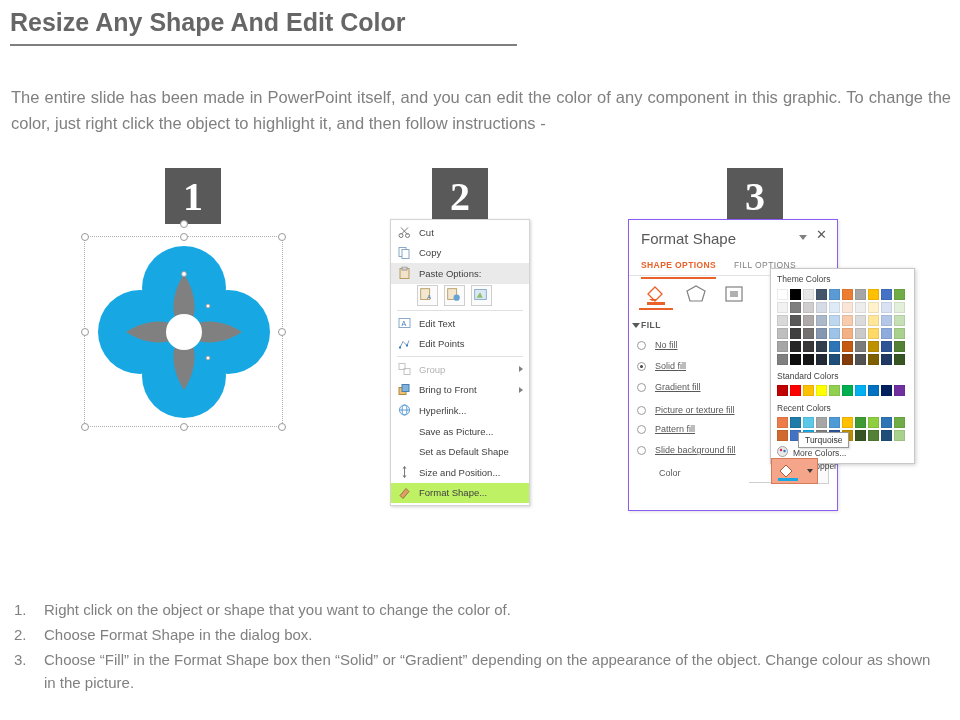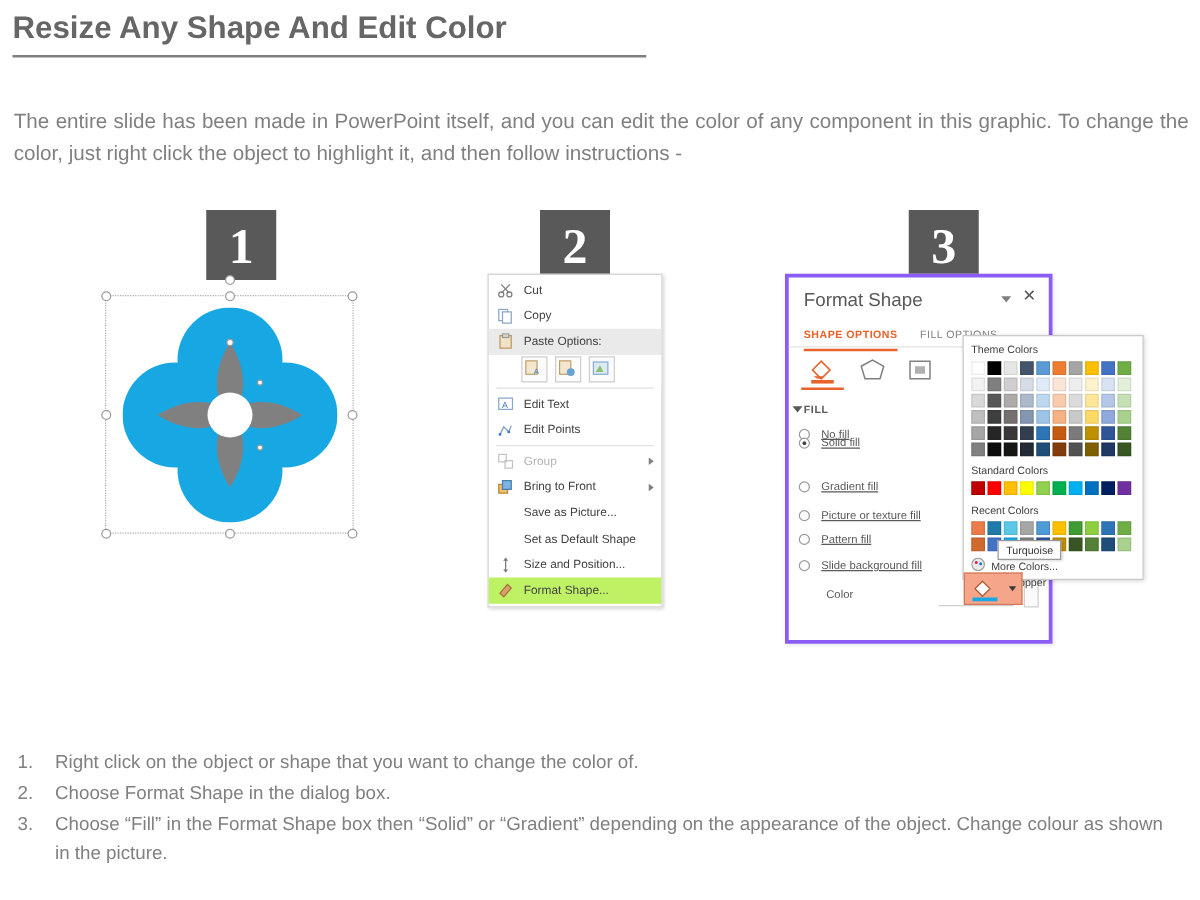--- a/index.html
+++ b/index.html
@@ -33,21 +33,21 @@
   .ctx-item.hl{background:#bef264;}
   .ctx-item.grey{background:#eaeaea;}
   .ctx-sep{height:1px;background:#e0e0e0;margin:2px 6px;}
   .ctx-ico{position:absolute;left:7px;top:50%;transform:translateY(-50%);width:13px;height:13px;}
   .ctx-arrow{position:absolute;right:6px;top:50%;transform:translateY(-50%);width:0;height:0;
              border-top:3px solid transparent;border-bottom:3px solid transparent;border-left:4px solid #808080;}
   #paste-row{height:24px;display:flex;align-items:center;gap:6px;padding-left:26px;background:#ffffff;}
   .paste-btn{width:19px;height:19px;border:1px solid #cfcfcf;background:#fbfbfb;position:relative;}
 
   
-  #fmt-pane{position:absolute;left:628px;top:219px;width:208px;height:290px;background:#ffffff;border:3px solid #8b5cf6;
+  #fmt-pane{position:absolute;left:628px;top:219px;width:208px;height:290px;background:#ffffff;border:1px solid #8b5cf6;
             box-shadow:1px 1px 3px rgba(0,0,0,.12);}
   #fmt-title{position:absolute;left:12px;top:10px;font-size:15px;color:#595959;}
   #fmt-caret{position:absolute;right:30px;top:15px;width:0;height:0;border-left:4px solid transparent;border-right:4px solid transparent;border-top:5px solid #808080;}
   #fmt-close{position:absolute;right:10px;top:8px;font-size:13px;color:#595959;line-height:13px;}
   .fmt-tab{position:absolute;top:40px;font-size:8.5px;letter-spacing:.4px;}
   #tab-shape{left:12px;color:#e8622a;font-weight:bold;border-bottom:2px solid #e8622a;padding-bottom:7px;}
   #tab-text{left:105px;color:#7f7f7f;}
   #fmt-tabrule{position:absolute;left:0;top:55px;width:208px;height:1px;background:#e3e3e3;}
   .fmt-icon{position:absolute;top:63px;width:26px;height:22px;}
   #ico-fill{left:14px;}
@@ -223,20 +223,30 @@
       <svg viewBox="0 0 13 13" width="13" height="13">
           <rect x="1" y="4" width="7" height="7" fill="#f0c070" stroke="#b08a3c"></rect>
           <rect x="4" y="1" width="7" height="7" fill="#7fb4e0" stroke="#4a7fae"></rect>
         </svg>
     </span>
     <span>Bring to Front</span>
     <span class="ctx-arrow"></span>
   </div>
 
 
+  <div class="ctx-item">
+    <span class="ctx-ico">
+      <svg viewBox="0 0 13 13" width="13" height="13">
+          <circle cx="6.5" cy="6.5" r="5" fill="none" stroke="#5c9bd1"></circle>
+          <ellipse cx="6.5" cy="6.5" rx="2.4" ry="5" fill="none" stroke="#5c9bd1"></ellipse>
+          <line x1="1.5" y1="6.5" x2="11.5" y2="6.5" stroke="#5c9bd1"></line>
+        </svg>
+    </span>
+    <span>Hyperlink...</span>
+  </div>
 
   <div class="ctx-item">
     <span class="ctx-ico"></span>
     <span>Save as Picture...</span>
   </div>
 
   <div class="ctx-item">
     <span class="ctx-ico"></span>
     <span>Set as Default Shape</span>
   </div>
@@ -291,21 +301,21 @@
   </div>
   <div id="fill-underline"></div>
 
   <div id="fmt-sec-tri"></div>
   <div id="fmt-sec">FILL</div>
 
   <div class="radio-row" style="top:120px;">
     <span class="radio-dot"></span>
     <span>No fill</span>
   </div>
-  <div class="radio-row" style="top:127px;">
+  <div class="radio-row" style="top:141px;">
     <span class="radio-dot on"></span>
     <span>Solid fill</span>
   </div>
   <div class="radio-row" style="top:162px;">
     <span class="radio-dot"></span>
     <span>Gradient fill</span>
   </div>
   <div class="radio-row" style="top:185px;">
     <span class="radio-dot"></span>
     <span>Picture or texture fill</span>

